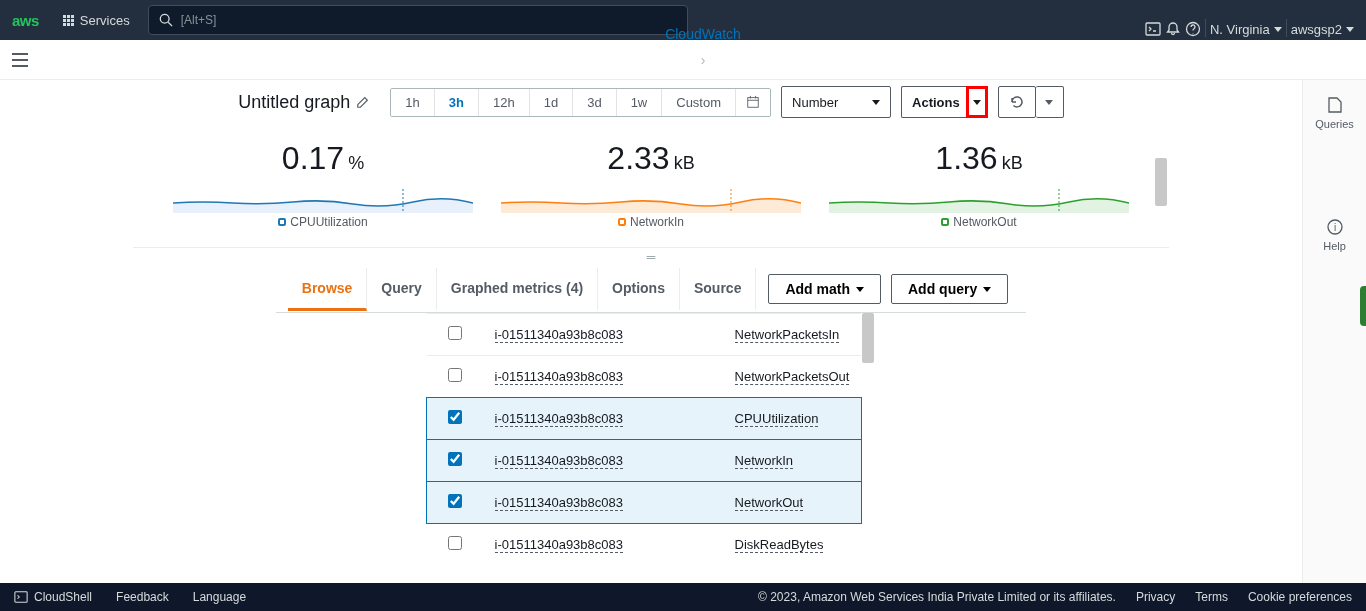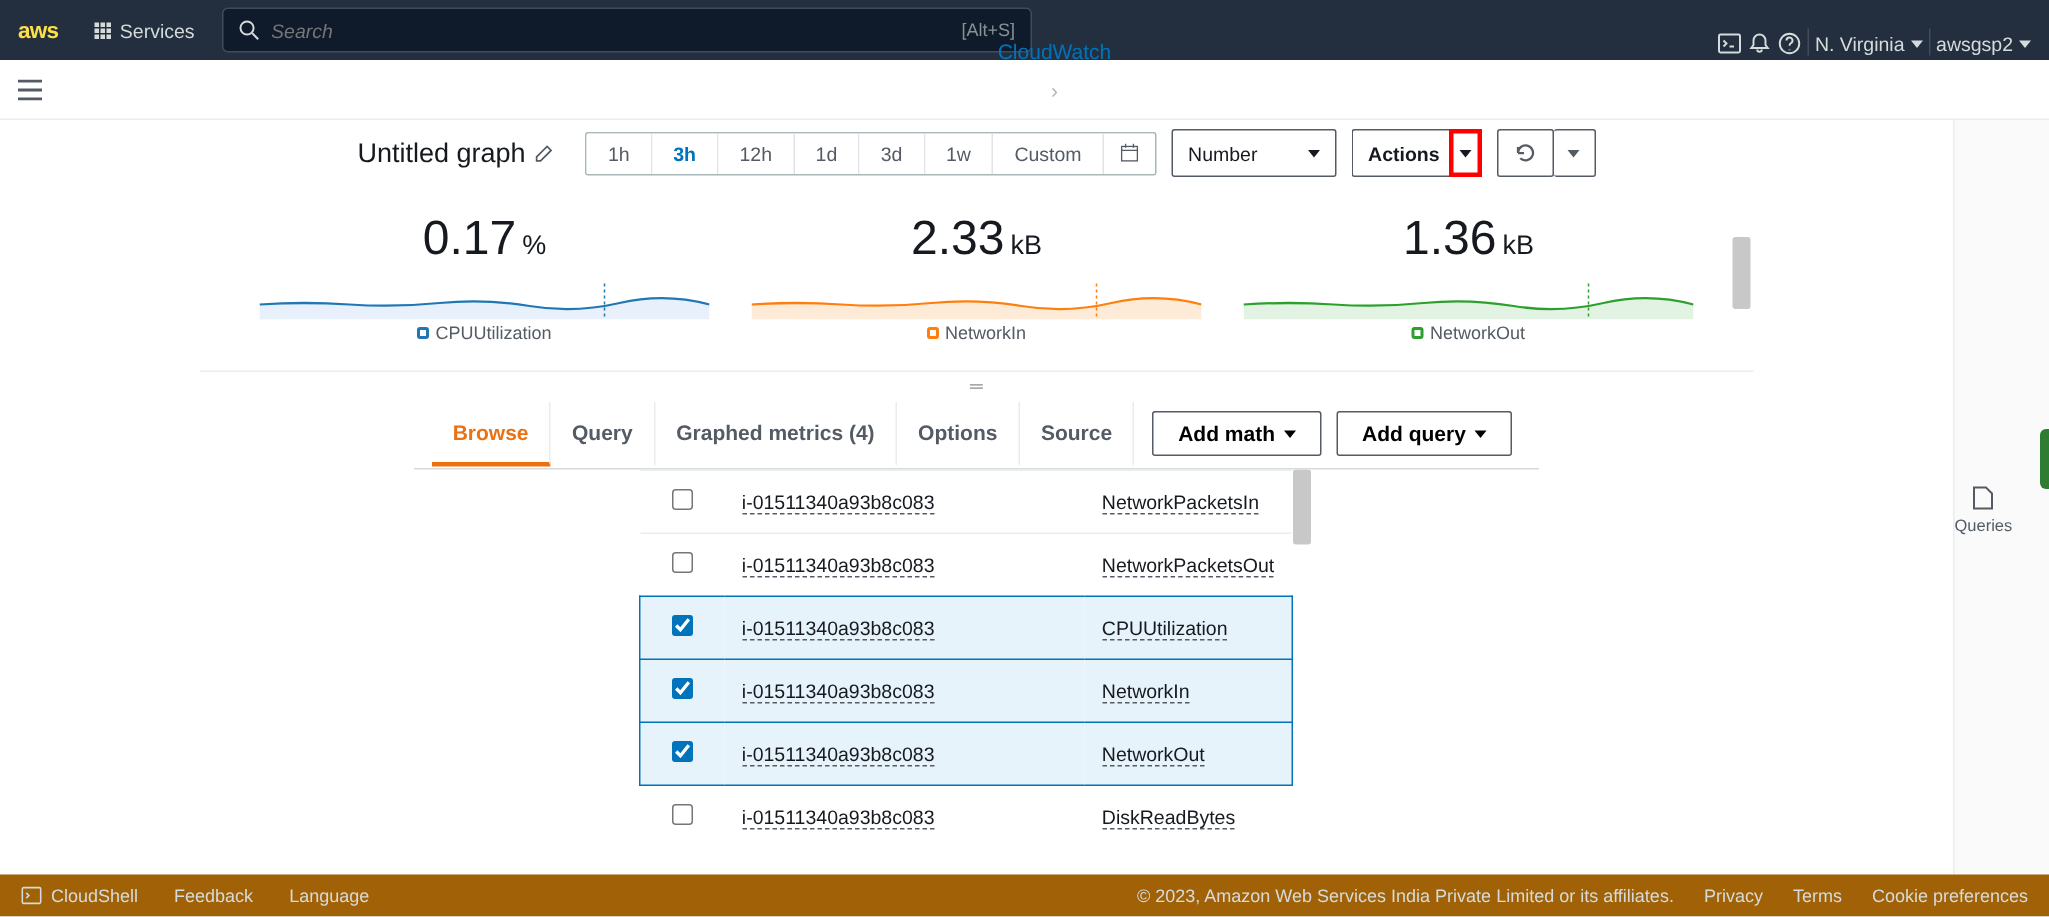--- a/index.html
+++ b/index.html
@@ -1,39 +1,39 @@
 <!DOCTYPE html>
 <html><head>
 <meta charset="utf-8">
 <style>
 * { box-sizing: border-box; margin: 0; padding: 0; font-family: "Amazon Ember", "Helvetica Neue", Arial, sans-serif; }
 body { width: 1366px; height: 611px; overflow: hidden; background: #f1f3f3; position: relative; }
 
 
 .topnav { background: #232f3e; height: 40px; display: flex; align-items: center; color: #d5dbdb; padding: 0 12px; gap: 12px; }
-.aws-logo { font-weight: bold; color: #fde047; font-size: 15px; padding-right: 6px; letter-spacing: -0.5px; }
+.aws-logo { font-weight: bold; color: #22c55e; font-size: 15px; padding-right: 6px; letter-spacing: -0.5px; }
 .services-btn { display: flex; align-items: center; gap: 6px; color: #d5dbdb; cursor: pointer; font-size: 13px; padding: 4px 6px; }
 .services-icon { display: grid; grid-template-columns: repeat(3, 3px); grid-template-rows: repeat(3, 3px); gap: 1px; }
 .services-icon span { background: #d5dbdb; width: 3px; height: 3px; }
 .search-box { background: #0f1b2a; border: 1px solid #424b5a; border-radius: 4px; height: 30px; display: flex; align-items: center; padding: 0 10px; width: 540px; gap: 8px; }
 .search-box input { background: transparent; border: none; color: #d5dbdb; font-style: italic; flex: 1; outline: none; font-size: 13px; }
 .search-box .alt-s { color: #879196; font-size: 12px; }
 .topnav-right { margin-left: auto; display: flex; align-items: flex-end; gap: 4px; margin-top: 16px; }
 .topnav-right .icon-btn { color: #d5dbdb; cursor: pointer; }
 .region, .user { color: #d5dbdb; font-size: 13px; cursor: pointer; display: flex; align-items: center; gap: 4px; }
 .divider-v { width: 1px; height: 18px; background: #424b5a; }
 
 
 .subnav { background: #fff; border-bottom: 1px solid #eaeded; height: 40px; display: flex; align-items: center; }
 .hamburger { width: 40px; display: flex; align-items: center; justify-content: center; cursor: pointer; color: #545b64; }
 
 
 .main-area { display: flex; height: calc(611px - 40px - 40px - 28px); }
 .left-pane { flex: 1; background: #fff; display: flex; flex-direction: column; padding: 0; align-items: center; }
-.right-sidebar { width: 64px; background: #fafafa; border-left: 1px solid #eaeded; display: flex; flex-direction: row; align-items: center; padding-top: 16px; gap: 24px; color: #545b64; font-size: 11px; }
+.right-sidebar { width: 64px; background: #fafafa; border-left: 1px solid #eaeded; display: flex; flex-direction: column; align-items: center; padding-top: 16px; gap: 24px; color: #545b64; font-size: 11px; }
 .right-sidebar .sbitem { display: flex; flex-direction: column; align-items: center; gap: 4px; cursor: pointer; }
 .green-notch { position: absolute; right: 0; top: 286px; width: 6px; height: 40px; background: #2e7d32; border-radius: 4px 0 0 4px; }
 
 .breadcrumb { display: flex; align-items: center; gap: 10px; padding: 10px 12px 4px 12px; font-size: 14px; color: #545b64; }
 .breadcrumb a { color: #0073bb; text-decoration: none; }
 .breadcrumb .sep { color: #aab7b8; }
 
 .graph-header { display: flex; align-items: center; padding: 6px 12px 10px 12px; gap: 10px; }
 .graph-title { font-size: 18px; color: #16191f; display: flex; align-items: center; gap: 6px; }
 .graph-title .edit { cursor: pointer; color: #545b64; }
@@ -76,21 +76,21 @@
 .metrics-table { width: 100%; border-collapse: collapse; }
 .metrics-table tr { border-top: 1px solid #eaeded; height: 42px; }
 .metrics-table tr.selected { background: #e7f3fb; border: 1px solid #0073bb; }
 .metrics-table td { padding: 0 12px; font-size: 13px; color: #16191f; margin-top: 37px; }
 .metrics-table td.cb { width: 56px; text-align: center; }
 .metrics-table td .uline { border-bottom: 1px dashed #545b64; cursor: pointer; }
 .metrics-table input[type=checkbox] { width: 14px; height: 14px; cursor: pointer; accent-color: #0073bb; }
 .table-scroll { position: absolute; right: 2px; top: 0; width: 12px; height: 50px; background: #c8c8c8; border-radius: 2px; }
 
 
-.footer { position: absolute; bottom: 0; left: 0; right: 0; background: #a16207; height: 28px; display: flex; align-items: center; color: #d5dbdb; padding: 0 14px; font-size: 12px; gap: 24px; }
+.footer { position: absolute; bottom: 0; left: 0; right: 0; background: #0f172a; height: 28px; display: flex; align-items: center; color: #d5dbdb; padding: 0 14px; font-size: 12px; gap: 24px; }
 .footer .fright { margin-left: auto; display: flex; gap: 20px; align-items: center; }
 .footer a { color: #d5dbdb; cursor: pointer; }
 
 svg { display: block; }
 .caret-down { width: 0; height: 0; border-left: 4px solid transparent; border-right: 4px solid transparent; border-top: 5px solid currentColor; display: inline-block; }
 </style>
 </head>
 <body>
 
 <div class="topnav">
@@ -107,21 +107,20 @@
         <span></span>
         <span></span>
       </span>
     <span>Services</span>
   </div>
   <div class="search-box">
     <svg width="14" height="14" viewBox="0 0 16 16">
         <circle cx="6.5" cy="6.5" r="5" stroke="#d5dbdb" stroke-width="1.5" fill="none"></circle>
         <line x1="10.5" y1="10.5" x2="15" y2="15" stroke="#d5dbdb" stroke-width="1.5"></line>
       </svg>
-    <input type="text" placeholder="Search" style="">
     <span class="alt-s">[Alt+S]</span>
   </div>
   <div class="topnav-right">
     <span class="icon-btn">
         <svg width="16" height="16" viewBox="0 0 16 16">
           <rect x="1" y="2" width="14" height="12" rx="1" stroke="#d5dbdb" fill="none" stroke-width="1.3"></rect>
           <path d="M4 6l2 2-2 2M8 10h3" stroke="#d5dbdb" stroke-width="1.3" fill="none"></path>
         </svg>
       </span>
     <span class="icon-btn">

